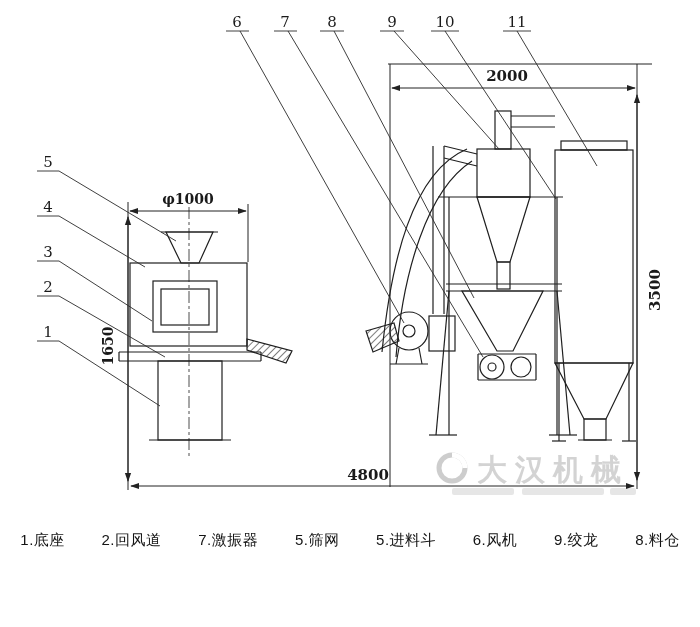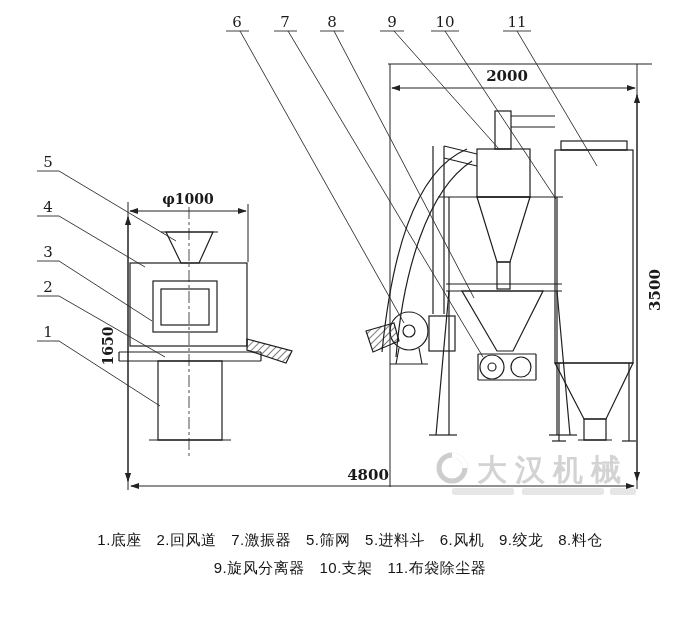--- a/index.html
+++ b/index.html
@@ -8,21 +8,21 @@
     font-family:"Liberation Sans",sans-serif;overflow:hidden;
   }
   svg{display:block;}
   svg text{font-family:"DejaVu Serif","Liberation Serif",serif;fill:#1a1a1a;}
   .num{font-size:15px;}
   .dim{font-size:15px;font-weight:bold;}
   .dim-small{font-size:14px;font-weight:bold;}
   .wm-text{font-family:"Liberation Sans",sans-serif;font-size:30px;font-weight:bold;fill:#a9a9a9;letter-spacing:8px;}
   .legend{text-align:center;color:#141414;font-size:15px;margin-top:6px;letter-spacing:.5px;}
   .legend-line{margin:4px 0;line-height:24px;}
-  .legend-line span{margin:0 5px;white-space:nowrap;}
+  .legend-line span{margin:0 16px;white-space:nowrap;}
 </style>
 </head>
 <body>
 
 <div class="page">
 
 <svg width="700" height="522" viewBox="0 0 700 522">
   <defs>
     <marker id="arrow" viewBox="0 0 10 10" refX="9" refY="5" markerWidth="9" markerHeight="9" orient="auto-start-reverse">
       <path d="M0,1.5 L10,5 L0,8.5 z" fill="#222"></path>
@@ -190,20 +190,15 @@
   <div class="legend-line">
     <span>1.底座</span>
     <span>2.回风道</span>
     <span>7.激振器</span>
     <span>5.筛网</span>
     <span>5.进料斗</span>
     <span>6.风机</span>
     <span>9.绞龙</span>
     <span>8.料仓</span>
   </div>
-  <div class="legend-line">
-    <span>9.旋风分离器</span>
-    <span>10.支架</span>
-    <span>11.布袋除尘器</span>
-  </div>
 </div>
 
 </div>
 
 </body></html>

